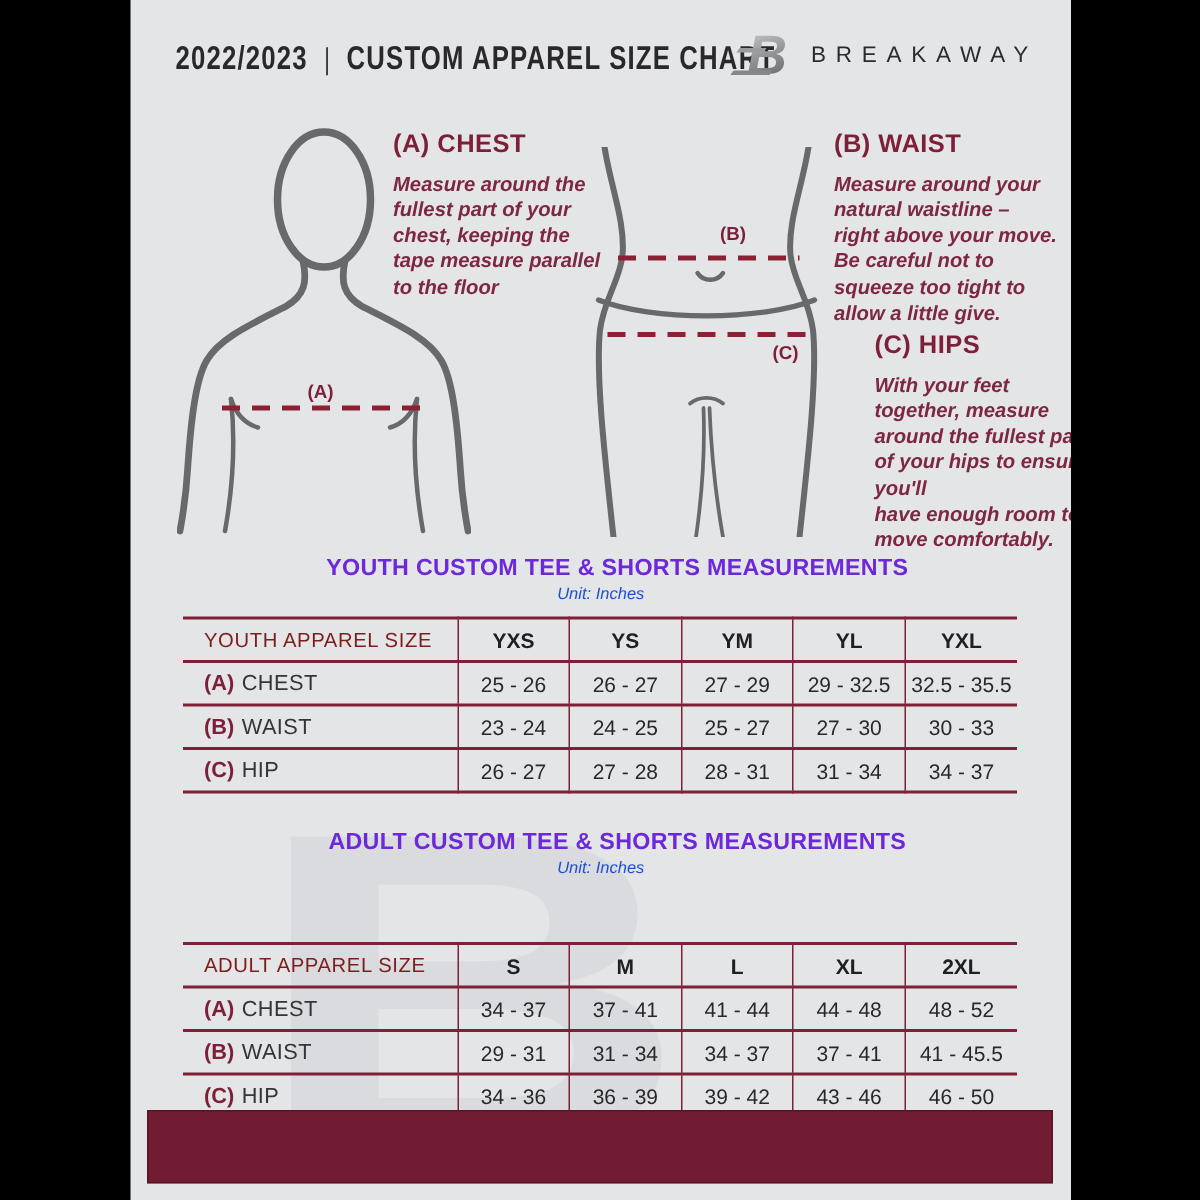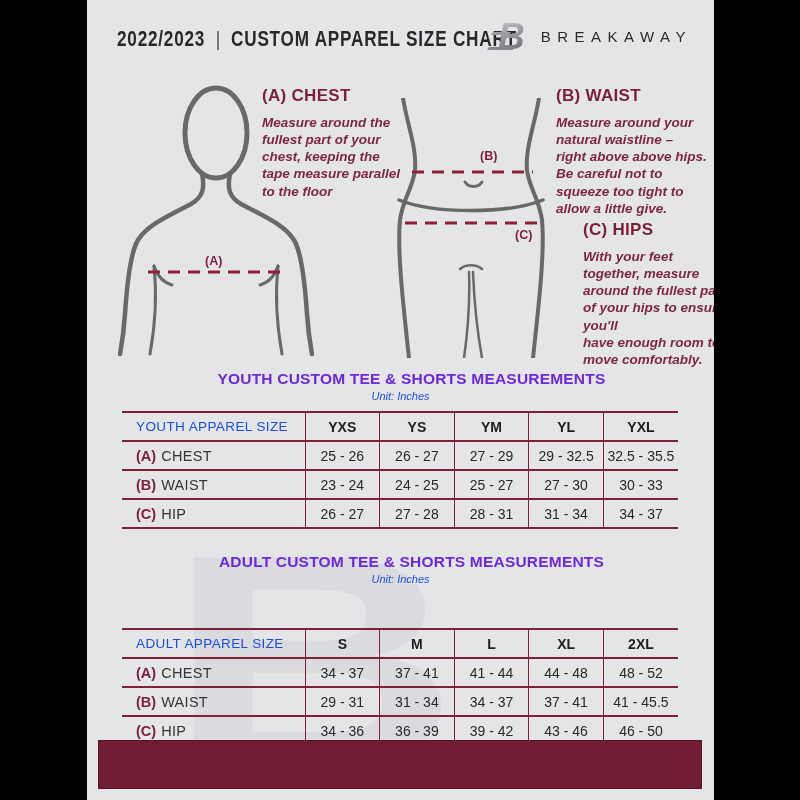--- a/index.html
+++ b/index.html
@@ -58,21 +58,21 @@
                 border-collapse:collapse; table-layout:fixed;
                 border-top:2px solid #7d2038; }
   .youth-table { top:411px; } .adult-table { top:628px; }
   .size-table tr { border-bottom:2px solid #7d2038; }
   .size-table th, .size-table td { border-left:1.5px solid #7d2038; height:29px;
                 text-align:center; vertical-align:middle; background:transparent; }
   .size-table th:first-child, .size-table td:first-child { border-left:none; text-align:left;
                 padding-left:14px; }
   .size-table col.first { width:183px; }
   .size-table th { font-weight:bold; font-size:14px; color:#202022; }
-  .size-table th:first-child { font-weight:normal; font-size:13.5px; color:#1d4ed8; letter-spacing:.4px; }
+  .size-table th:first-child { font-weight:normal; font-size:13.5px; color:#7f1d1d; letter-spacing:.4px; }
   .size-table td { font-size:14px; color:#28282a; }
   .row-prefix { font-weight:bold; color:#7d1f38; margin-right:5px; font-size:14.5px; }
   .row-label  { font-size:14.5px; color:#353537; letter-spacing:.3px; }
 
   
   .footer-bar { position:absolute; z-index:4; left:11px; top:740px; width:604px; height:49px;
                 background:#721c33; border:1px solid rgba(40,5,15,.35); }
 </style>
 </head>
 <body>
@@ -122,21 +122,21 @@
       <div class="guide-body">Measure around the
 fullest part of your
 chest, keeping the
 tape measure parallel
 to the floor</div>
     </div>
     <div class="guide guide-b">
       <div class="guide-heading">(B) WAIST</div>
       <div class="guide-body">Measure around your
 natural waistline –
-right above above hips.
+right above your move.
 Be careful not to
 squeeze too tight to
 allow a little give.</div>
     </div>
     <div class="guide guide-c">
       <div class="guide-heading">(C) HIPS</div>
       <div class="guide-body">With your feet
 together, measure
 around the fullest part
 of your hips to ensure

